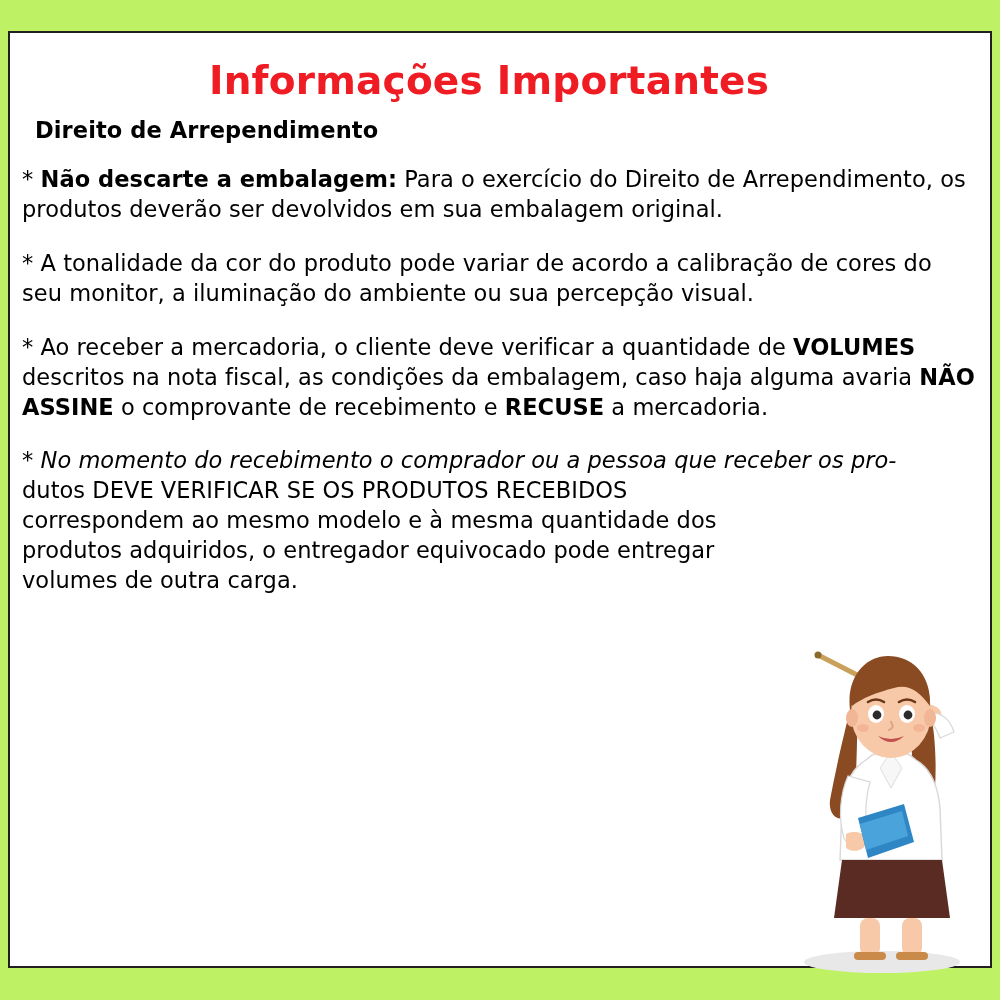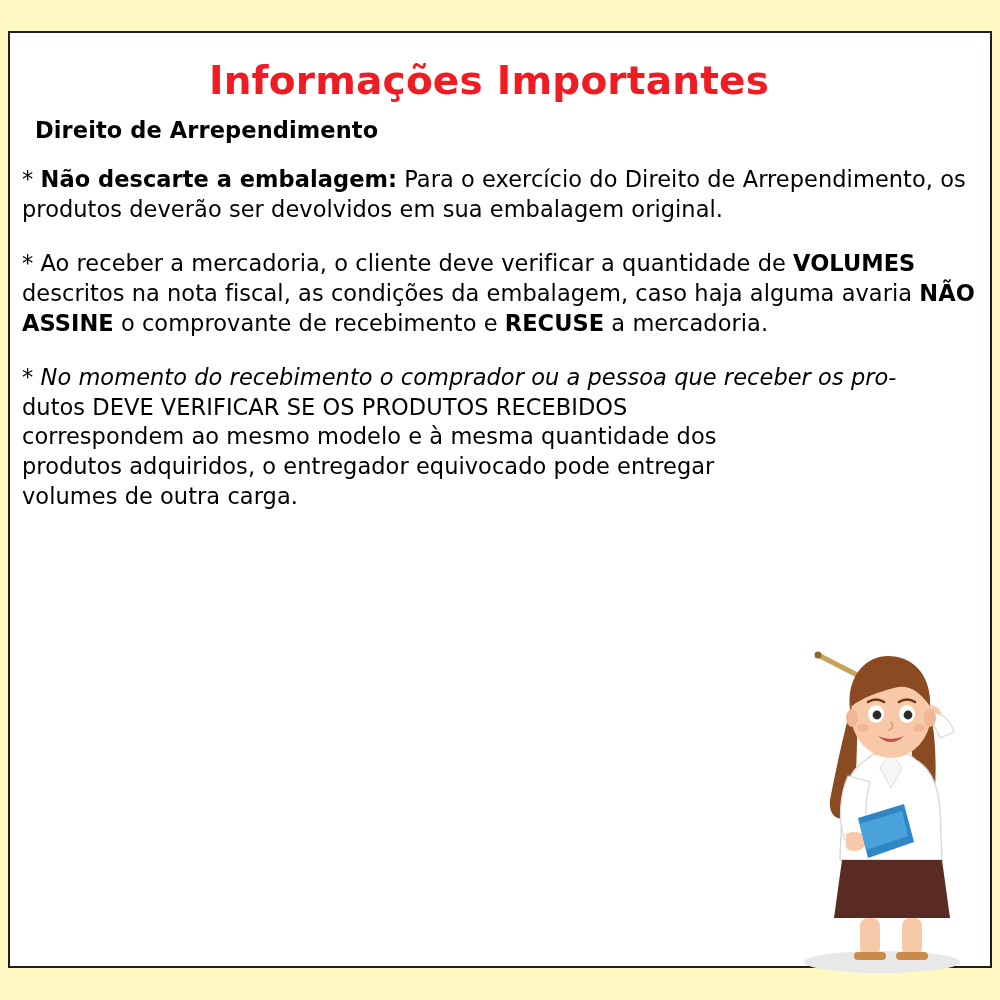--- a/index.html
+++ b/index.html
@@ -11,21 +11,21 @@
     width: 1000px;
     height: 1000px;
     font-family: "DejaVu Sans", sans-serif;
     overflow: hidden;
   }
   #page {
     position: relative;
     width: 1000px;
     height: 1000px;
     box-sizing: border-box;
-    background: #fef9c3;
+    background: #bef264;
   }
   .frame {
     position: absolute;
     left: 8px;
     top: 31px;
     width: 984px;
     height: 937px;
     border: 2px solid #231f20;
     box-sizing: border-box;
     background: #ffffff;
@@ -92,20 +92,21 @@
     <h1 class="title">Informações Importantes</h1>
 
     <h2 class="subtitle">Direito de Arrependimento</h2>
 
     <p class="para p-wrap-1">
       <span>*</span>
       <b>Não descarte a embalagem:</b><span> Para o exercício do Direito de Arrependimento, os produtos deverão ser devolvidos em sua embalagem original.</span>
     </p>
 
 
+    <p class="para p-wrap-3">* A tonalidade da cor do produto pode variar de acordo a calibração de cores do seu monitor, a iluminação do ambiente ou sua percepção visual.</p>
 
     <p class="para p-wrap-4"><span>* Ao receber a mercadoria, o cliente deve verificar a quantidade de </span><b>VOLUMES</b><span> descritos na nota fiscal, as condições da embalagem, caso haja alguma avaria </span><b>NÃO ASSINE</b><span> o comprovante de recebimento e </span><b>RECUSE</b><span> a mercadoria.</span></p>
 
     <p class="para p-wrap-5"><span class="firstline">* No momento do recebimento o comprador ou a pessoa que  receber os pro-</span><span>dutos DEVE VERIFICAR SE OS PRODUTOS RECEBIDOS correspondem ao mesmo modelo e à mesma quantidade dos produtos adquiridos, o entregador equivocado pode entregar volumes de outra carga.</span></p>
 
 
   </div>
 
   <div class="illus">
     <svg width="230" height="360" viewBox="0 0 230 360" xmlns="http://www.w3.org/2000/svg">

